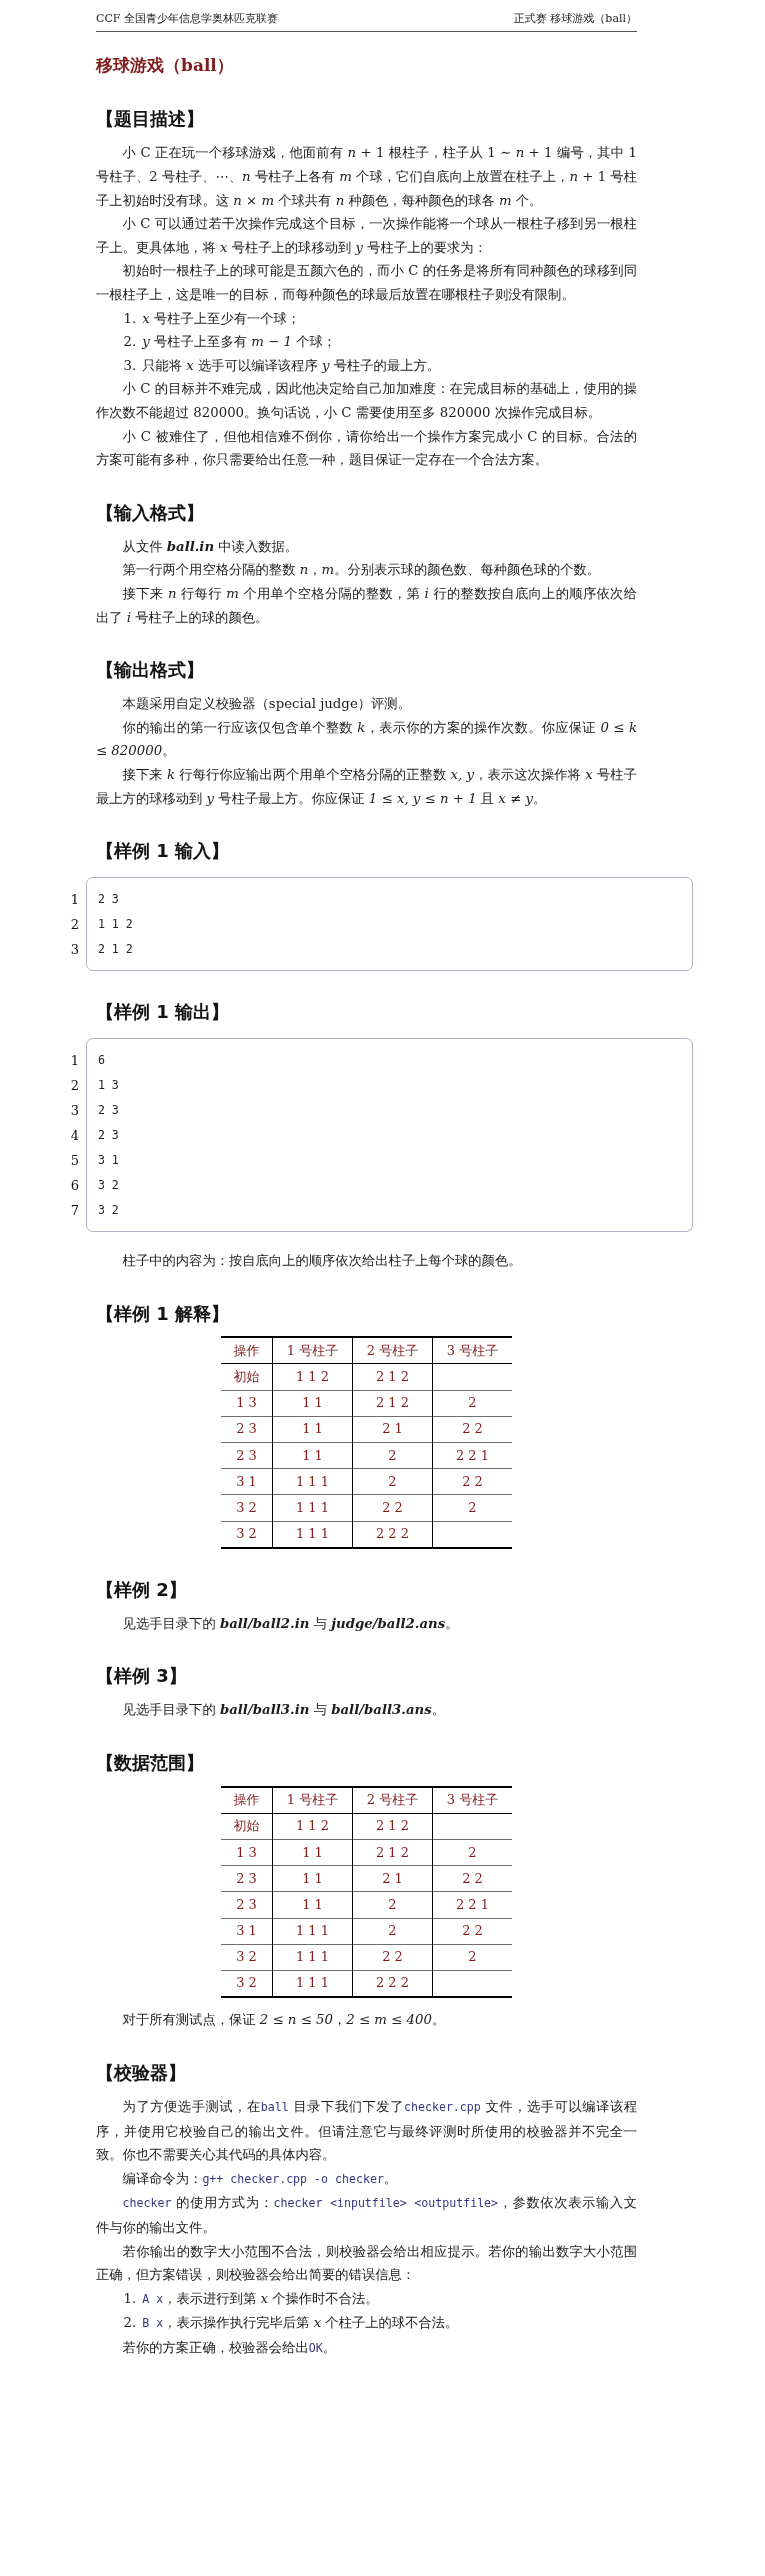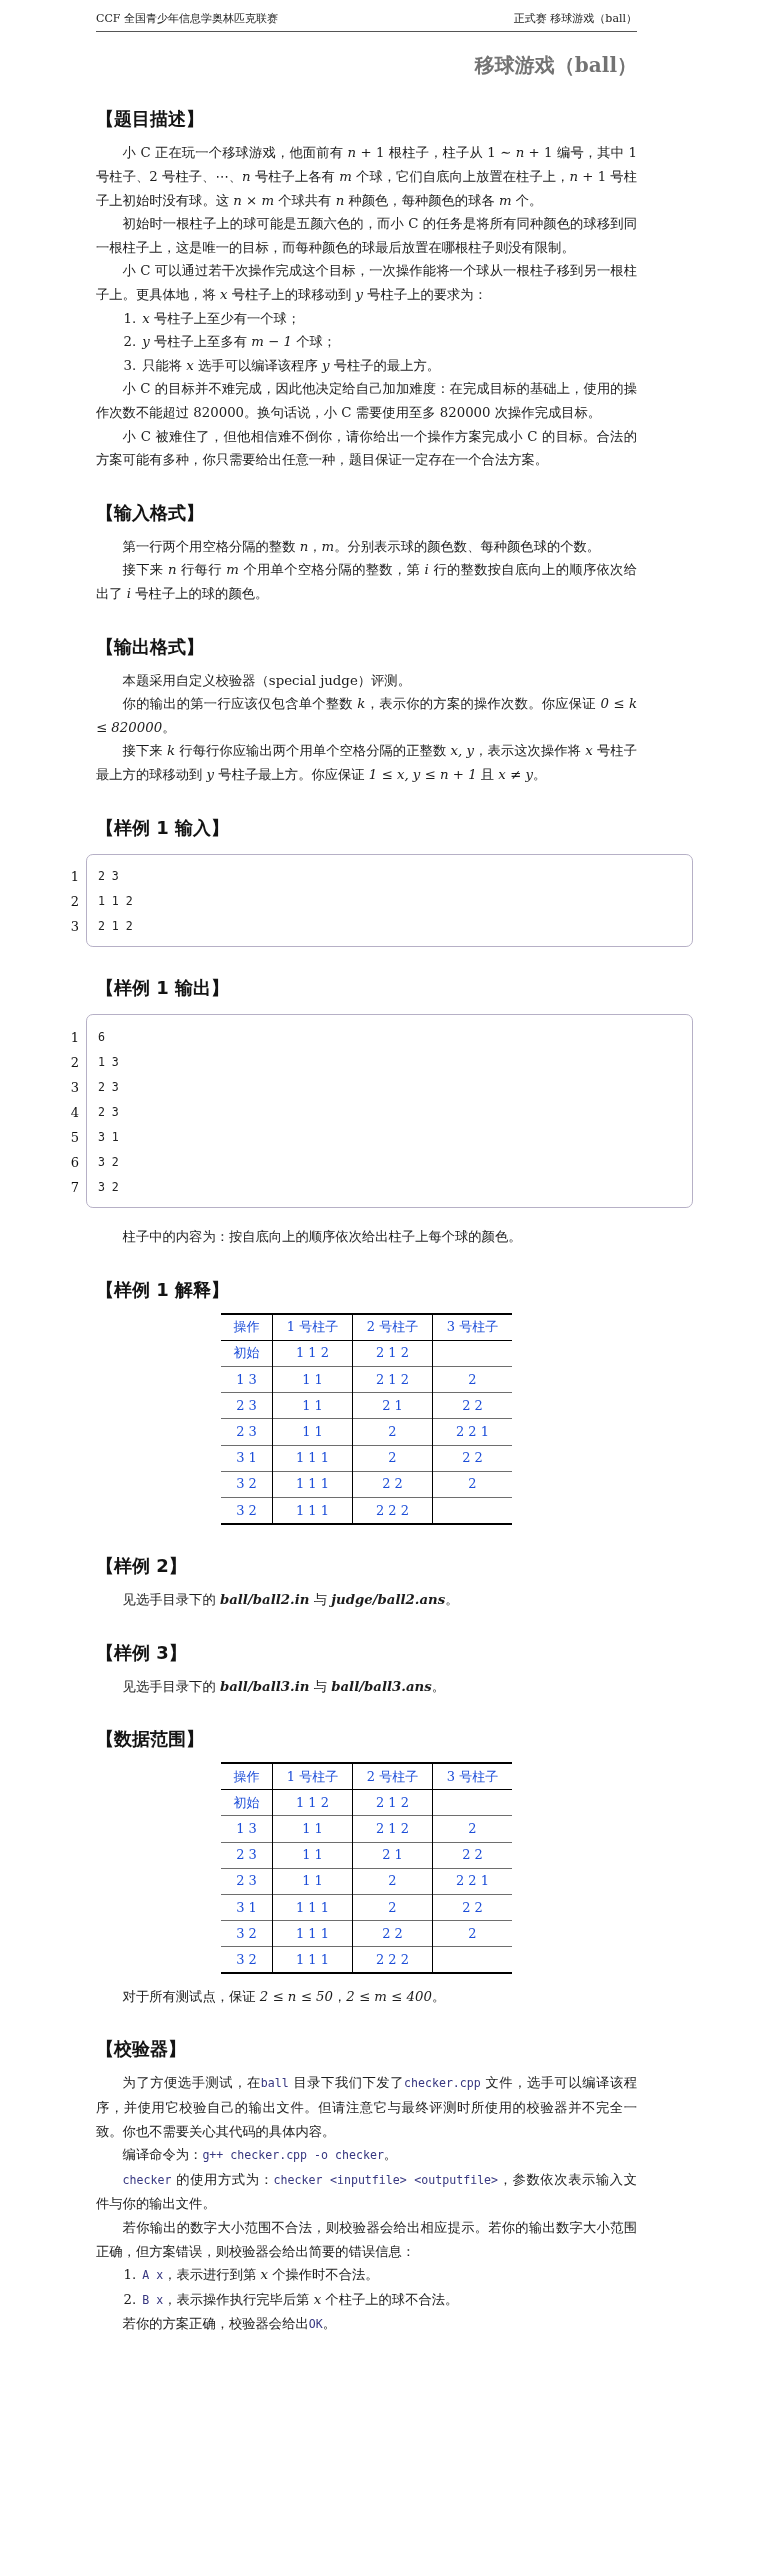--- a/index.html
+++ b/index.html
@@ -7,21 +7,21 @@
     width:730px;height:2576px;background:#fff;color:#1c1c1c;
     font-family:"DejaVu Serif","Liberation Serif",serif;
     box-sizing:border-box;padding:12px 93px 0 96px;position:relative;overflow:hidden;
   }
   .doc-header{
     display:flex;justify-content:space-between;align-items:flex-end;
     font-size:11px;line-height:14.6px;color:#222;
     border-bottom:0.9px solid #555;padding-bottom:4.3px;
   }
   .doc-title{
-    text-align:right;font-size:20px;font-weight:bold;color:#737373;
+    text-align:left;font-size:17px;font-weight:bold;color:#7f1d1d;
     margin:20.6px 0 3.4px 0;line-height:26px;
   }
   h2.sec{
     font-family:"DejaVu Sans","Liberation Sans",sans-serif;
     font-size:18px;font-weight:bold;color:#141414;
     margin:31px 0 13px 0;line-height:19px;
   }
   .body-p{
     margin:0;text-indent:2em;line-height:23.6px;font-size:13.3px;
     text-align:justify;color:#1c1c1c;
@@ -50,21 +50,21 @@
   }
   .code-text{
     padding-left:12px;white-space:pre;
     font-family:"DejaVu Sans Mono","Liberation Mono",monospace;
     font-size:11.6px;color:#222;
   }
   
   table.state-table{
     border-collapse:collapse;margin:13.7px auto 10.3px auto;
     border-top:2.1px solid #000;border-bottom:2.1px solid #000;
-    font-size:13px;color:#1d4ed8;
+    font-size:13px;color:#7f1d1d;
   }
   table.state-table th{
     font-weight:normal;border-bottom:1.4px solid #000;
     padding:2.6px 11px;line-height:20px;text-align:center;white-space:nowrap;
   }
   table.state-table td{
     padding:2.6px 11px;line-height:20px;text-align:center;white-space:nowrap;
   }
   table.state-table th:not(:first-child),
   table.state-table td:not(:first-child){border-left:0.9px solid #000;}
@@ -81,39 +81,40 @@
   <header class="doc-header">
     <span>CCF 全国青少年信息学奥林匹克联赛</span>
     <span>正式赛 移球游戏（ball）</span>
   </header>
 
   <h1 class="doc-title">移球游戏（ball）</h1>
 
   <section>
     <h2 class="sec">【题目描述】</h2>
     <div class="body-p"><span class="seg seg-p">小 C 正在玩一个移球游戏，他面前有 </span><span class="seg seg-i">n</span><span class="seg seg-p"> + 1 根柱子，柱子从 1 ∼ </span><span class="seg seg-i">n</span><span class="seg seg-p"> + 1 编号，其中 1 号柱子、2 号柱子、⋯、</span><span class="seg seg-i">n</span><span class="seg seg-p"> 号柱子上各有 </span><span class="seg seg-i">m</span><span class="seg seg-p"> 个球，它们自底向上放置在柱子上，</span><span class="seg seg-i">n</span><span class="seg seg-p"> + 1 号柱子上初始时没有球。这 </span><span class="seg seg-i">n</span><span class="seg seg-p"> × </span><span class="seg seg-i">m</span><span class="seg seg-p"> 个球共有 </span><span class="seg seg-i">n</span><span class="seg seg-p"> 种颜色，每种颜色的球各 </span><span class="seg seg-i">m</span><span class="seg seg-p"> 个。</span></div>
+    <div class="body-p"><span class="seg seg-p">小 C 可以通过若干次操作完成这个目标，一次操作能将一个球从一根柱子移到另一根柱子上。更具体地，将 </span><span class="seg seg-i">x</span><span class="seg seg-p"> 号柱子上的球移动到 </span><span class="seg seg-i">y</span><span class="seg seg-p"> 号柱子上的要求为：</span></div>
     <div class="body-p"><span class="seg seg-p">初始时一根柱子上的球可能是五颜六色的，而小 C 的任务是将所有同种颜色的球移到同一根柱子上，这是唯一的目标，而每种颜色的球最后放置在哪根柱子则没有限制。</span></div>
-    <div class="body-p"><span class="seg seg-p">小 C 可以通过若干次操作完成这个目标，一次操作能将一个球从一根柱子移到另一根柱子上。更具体地，将 </span><span class="seg seg-i">x</span><span class="seg seg-p"> 号柱子上的球移动到 </span><span class="seg seg-i">y</span><span class="seg seg-p"> 号柱子上的要求为：</span></div>
     <div>
       <div class="list-item">
         <span class="list-num">1.</span><span><span class="seg seg-i">x</span><span class="seg seg-p"> 号柱子上至少有一个球；</span></span>
       </div>
       <div class="list-item">
         <span class="list-num">2.</span><span><span class="seg seg-i">y</span><span class="seg seg-p"> 号柱子上至多有 </span><span class="seg seg-i">m − 1</span><span class="seg seg-p"> 个球；</span></span>
       </div>
       <div class="list-item">
         <span class="list-num">3.</span><span><span class="seg seg-p">只能将 </span><span class="seg seg-i">x</span><span class="seg seg-p"> 选手可以编译该程序 </span><span class="seg seg-i">y</span><span class="seg seg-p"> 号柱子的最上方。</span></span>
       </div>
     </div>
     <div class="body-p"><span class="seg seg-p">小 C 的目标并不难完成，因此他决定给自己加加难度：在完成目标的基础上，使用的操作次数不能超过 820000。换句话说，小 C 需要使用至多 820000 次操作完成目标。</span></div>
     <div class="body-p"><span class="seg seg-p">小 C 被难住了，但他相信难不倒你，请你给出一个操作方案完成小 C 的目标。合法的方案可能有多种，你只需要给出任意一种，题目保证一定存在一个合法方案。</span></div>
   </section>
 
   <section>
     <h2 class="sec">【输入格式】</h2>
+    <div class="body-p"><span class="seg seg-p">从文件 </span><span class="seg seg-bi">ball.in</span><span class="seg seg-p"> 中读入数据。</span></div>
     <div class="body-p"><span class="seg seg-p">第一行两个用空格分隔的整数 </span><span class="seg seg-i">n</span><span class="seg seg-p">，</span><span class="seg seg-i">m</span><span class="seg seg-p">。分别表示球的颜色数、每种颜色球的个数。</span></div>
     <div class="body-p"><span class="seg seg-p">接下来 </span><span class="seg seg-i">n</span><span class="seg seg-p"> 行每行 </span><span class="seg seg-i">m</span><span class="seg seg-p"> 个用单个空格分隔的整数，第 </span><span class="seg seg-i">i</span><span class="seg seg-p"> 行的整数按自底向上的顺序依次给出了 </span><span class="seg seg-i">i</span><span class="seg seg-p"> 号柱子上的球的颜色。</span></div>
   </section>
 
   <section>
     <h2 class="sec">【输出格式】</h2>
     <div class="body-p"><span class="seg seg-p">本题采用自定义校验器（special judge）评测。</span></div>
     <div class="body-p"><span class="seg seg-p">你的输出的第一行应该仅包含单个整数 </span><span class="seg seg-i">k</span><span class="seg seg-p">，表示你的方案的操作次数。你应保证 </span><span class="seg seg-i">0 ≤ k ≤ 820000</span><span class="seg seg-p">。</span></div>
     <div class="body-p"><span class="seg seg-p">接下来 </span><span class="seg seg-i">k</span><span class="seg seg-p"> 行每行你应输出两个用单个空格分隔的正整数 </span><span class="seg seg-i">x, y</span><span class="seg seg-p">，表示这次操作将 </span><span class="seg seg-i">x</span><span class="seg seg-p"> 号柱子最上方的球移动到 </span><span class="seg seg-i">y</span><span class="seg seg-p"> 号柱子最上方。你应保证 </span><span class="seg seg-i">1 ≤ x, y ≤ n + 1</span><span class="seg seg-p"> 且 </span><span class="seg seg-i">x ≠ y</span><span class="seg seg-p">。</span></div>
   </section>

